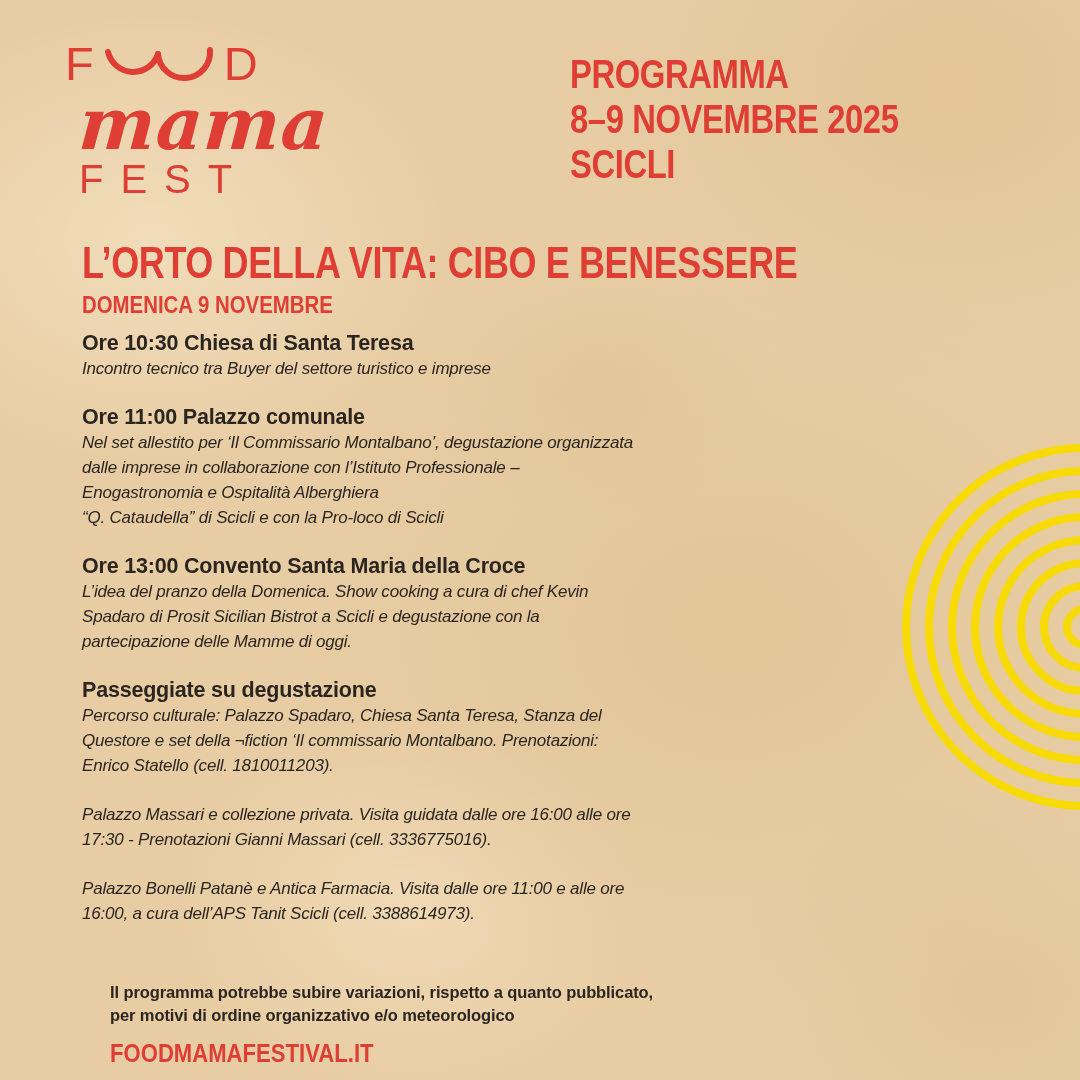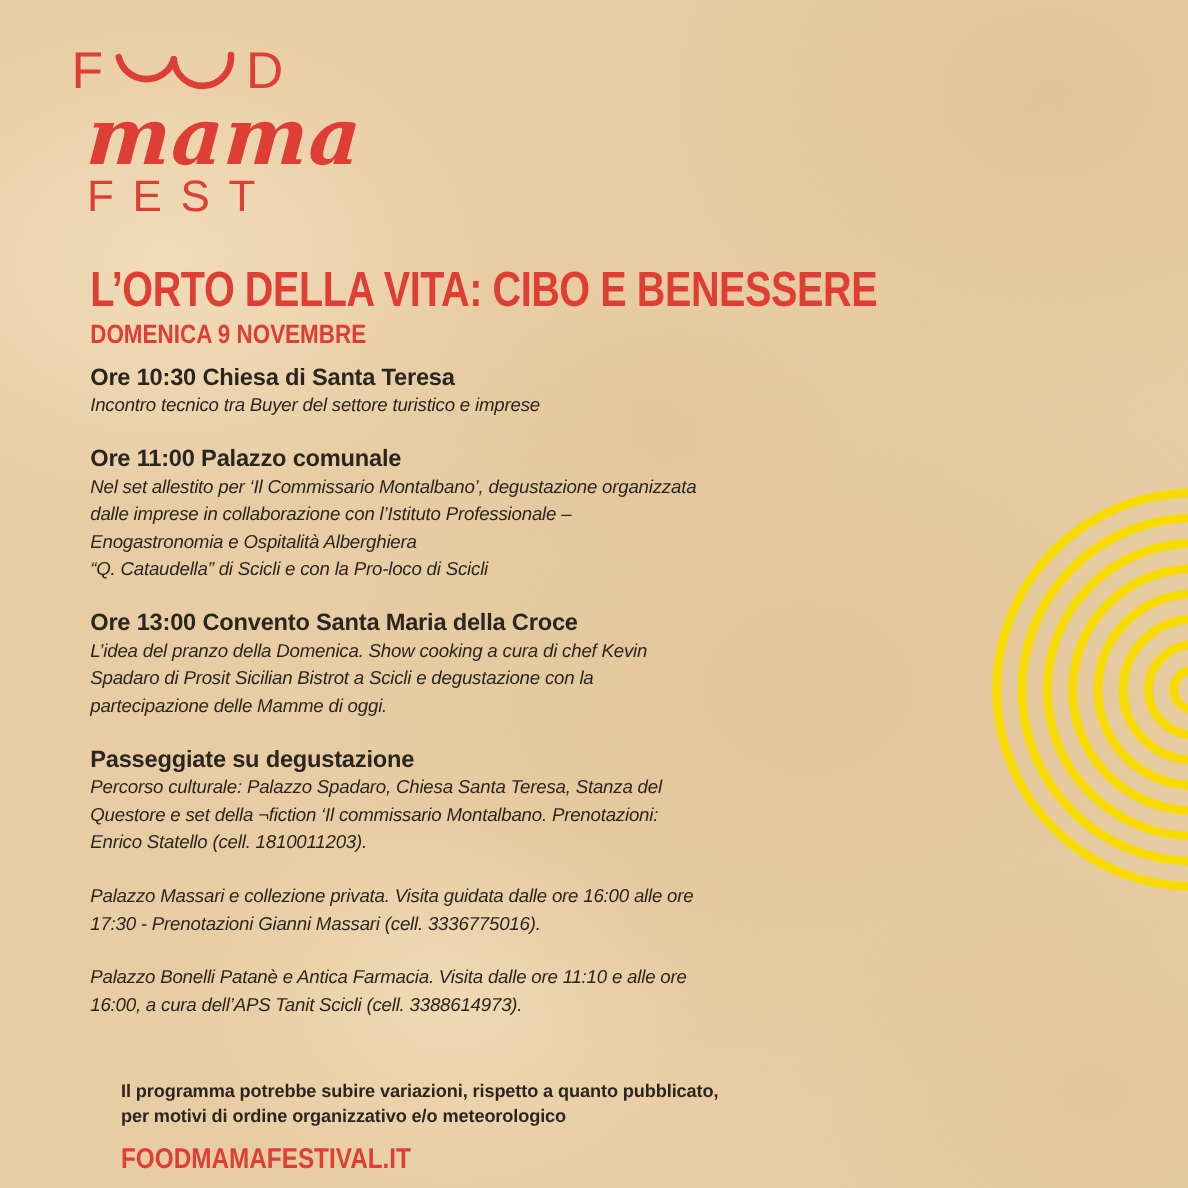--- a/index.html
+++ b/index.html
@@ -74,20 +74,25 @@
       <svg class="logo-arcs" width="110" height="48" viewBox="0 0 110 48" fill="none">
         <path d="M4 10 A 26 26 0 0 0 54 12" stroke="#df3e35" stroke-width="6" stroke-linecap="round" fill="none"></path>
         <path d="M54 12 A 26 26 0 0 0 106 8" stroke="#df3e35" stroke-width="6" stroke-linecap="round" fill="none"></path>
       </svg>
       <span class="logo-letter">D</span>
     </div>
     <div class="logo-mama">mama</div>
     <div class="logo-fest">FEST</div>
   </div>
 
+  <div class="header-right">
+    <div class="header-line">PROGRAMMA</div>
+    <div class="header-line">8–9 NOVEMBRE 2025</div>
+    <div class="header-line">SCICLI</div>
+  </div>
 
   <div class="content">
     <div class="title">L’ORTO DELLA VITA: CIBO E BENESSERE</div>
     <div class="subtitle">DOMENICA 9 NOVEMBRE</div>
 
     <div class="events">
       <div class="event">
         <div class="event-heading">Ore 10:30 Chiesa di Santa Teresa</div>
         <div class="event-body">Incontro tecnico tra Buyer del settore turistico e imprese</div>
       </div>
@@ -108,21 +113,21 @@
         <div class="event-heading">Passeggiate su degustazione</div>
         <div class="event-body">Percorso culturale: Palazzo Spadaro, Chiesa Santa Teresa, Stanza del
 Questore e set della ¬fiction ‘Il commissario Montalbano. Prenotazioni:
 Enrico Statello (cell. 1810011203).</div>
       </div>
       <div class="event">
         <div class="event-body">Palazzo Massari e collezione privata. Visita guidata dalle ore 16:00 alle ore
 17:30 - Prenotazioni Gianni Massari (cell. 3336775016).</div>
       </div>
       <div class="event">
-        <div class="event-body">Palazzo Bonelli Patanè e Antica Farmacia. Visita dalle ore 11:10 e alle ore
+        <div class="event-body">Palazzo Bonelli Patanè e Antica Farmacia. Visita dalle ore 11:00 e alle ore
 16:00, a cura dell’APS Tanit Scicli (cell. 3388614973).</div>
       </div>
     </div>
   </div>
 
   <div class="footer">
     <div class="disclaimer">Il programma potrebbe subire variazioni, rispetto a quanto pubblicato,
 per motivi di ordine organizzativo e/o meteorologico</div>
     <a class="website" href="#">FOODMAMAFESTIVAL.IT</a>
   </div>

